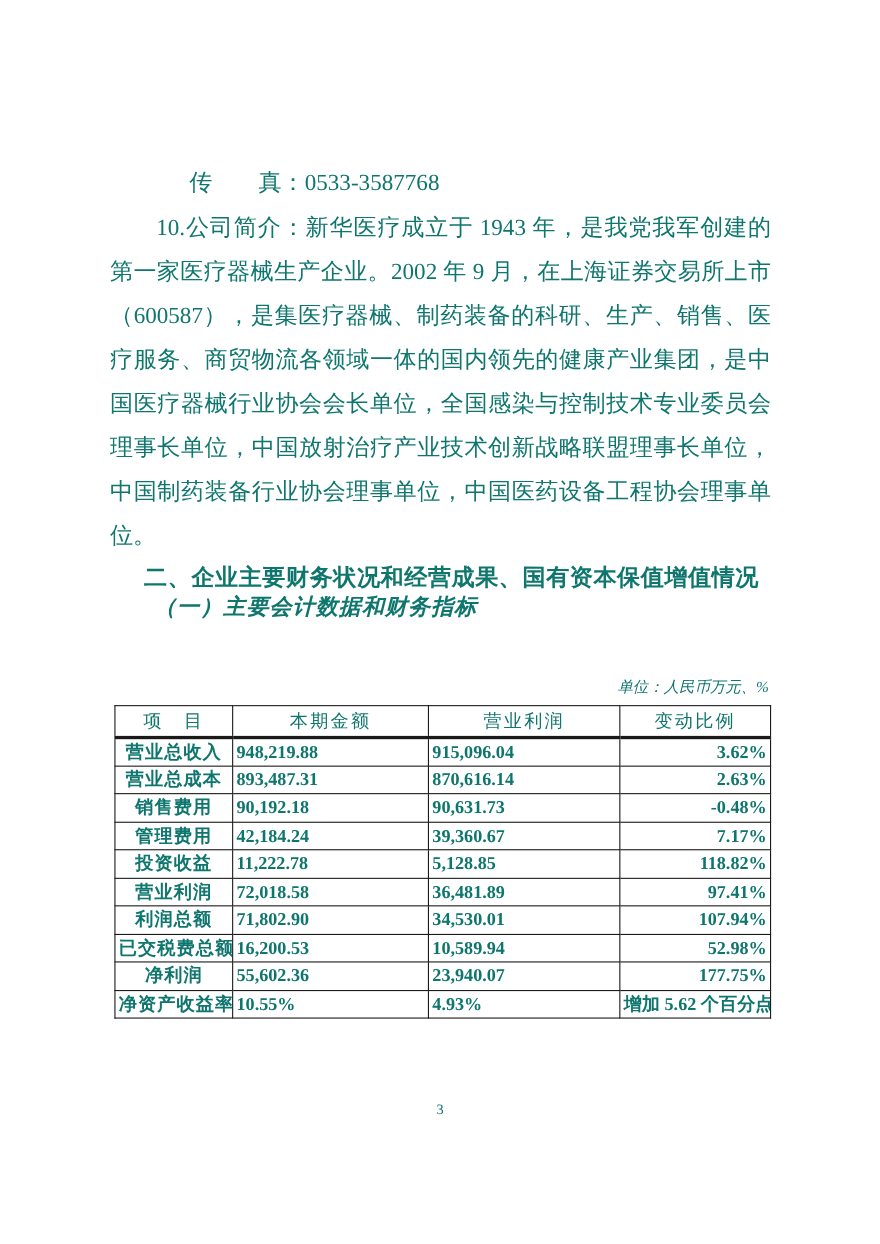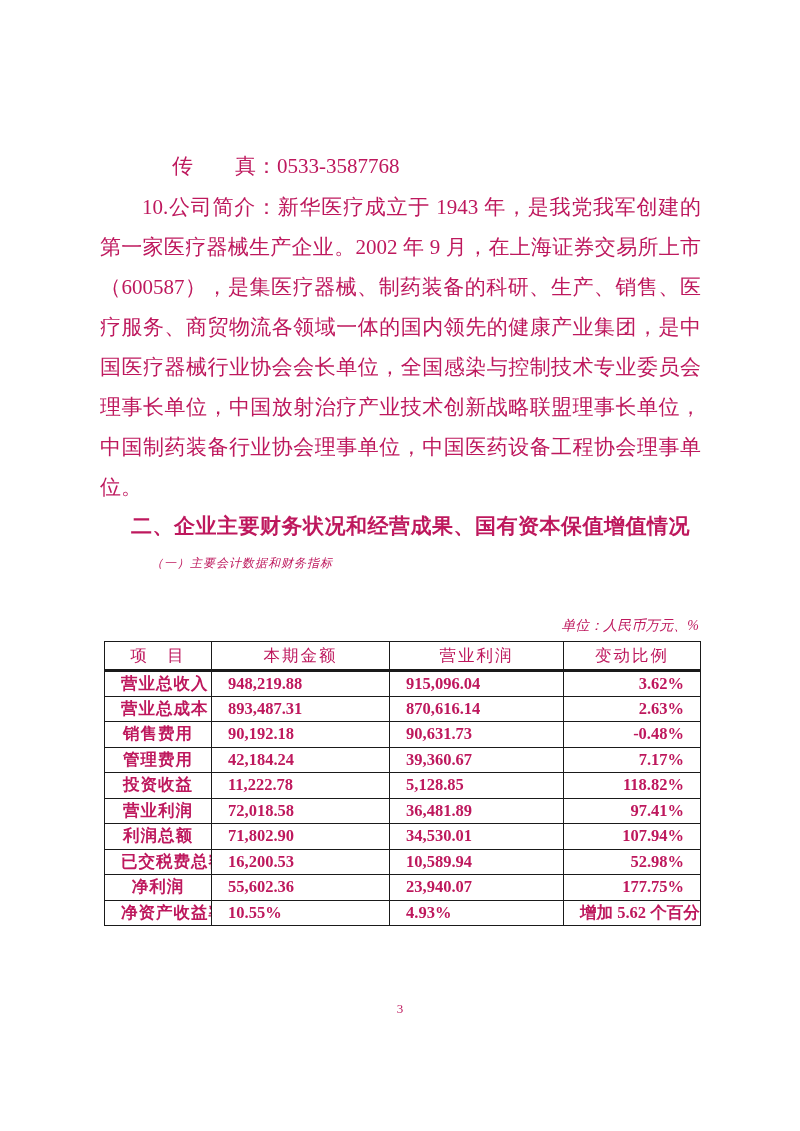--- a/index.html
+++ b/index.html
@@ -2,21 +2,21 @@
 <html><head>
 <meta charset="utf-8">
 <style>
   * { box-sizing: border-box; }
   html, body { margin: 0; padding: 0; background: #ffffff; }
   .page {
     position: relative;
     width: 800px;
     height: 1131px;
     background: #ffffff;
-    color: #be185d;
+    color: #0f766e;
     font-family: "Liberation Serif", serif;
     overflow: hidden;
   }
   .fax-line {
     position: absolute;
     top: 151px; left: 100px; width: 604px;
     padding-left: 72px;
     font-size: 21px;
     line-height: 30px;
   }
@@ -36,24 +36,24 @@
     padding-left: 19px;
     font-family: "Liberation Sans", sans-serif;
     font-size: 21px;
     font-weight: bold;
     line-height: 30px;
     letter-spacing: 0.5px;
   }
   .subsection-heading {
     position: absolute;
     top: 537px; left: 100px; width: 604px;
-    margin: 11px;
+    margin: 0;
     padding-left: 40px;
-    font-size: 12px;
-    font-weight: normal;
+    font-size: 20px;
+    font-weight: bold;
     font-style: italic;
     line-height: 30px;
     letter-spacing: 1px;
   }
   .unit-note {
     position: absolute;
     top: 617px; left: 100px; width: 599px;
     text-align: right;
     font-size: 14px;
     line-height: 18px;
@@ -61,21 +61,21 @@
   }
   .fin-table {
     position: absolute;
     top: 641px; left: 104px; width: 596px;
     border-collapse: collapse;
     table-layout: fixed;
     font-size: 16.5px;
   }
   .fin-table th, .fin-table td {
     border: 1.5px solid #1a1a1a;
-    padding: 0 16px;
+    padding: 0 3px;
     overflow: hidden;
     white-space: nowrap;
   }
   .fin-table thead th {
     height: 29px;
     font-weight: normal;
     text-align: center;
     letter-spacing: 2px;
     border-bottom: 3px solid #1a1a1a;
   }

